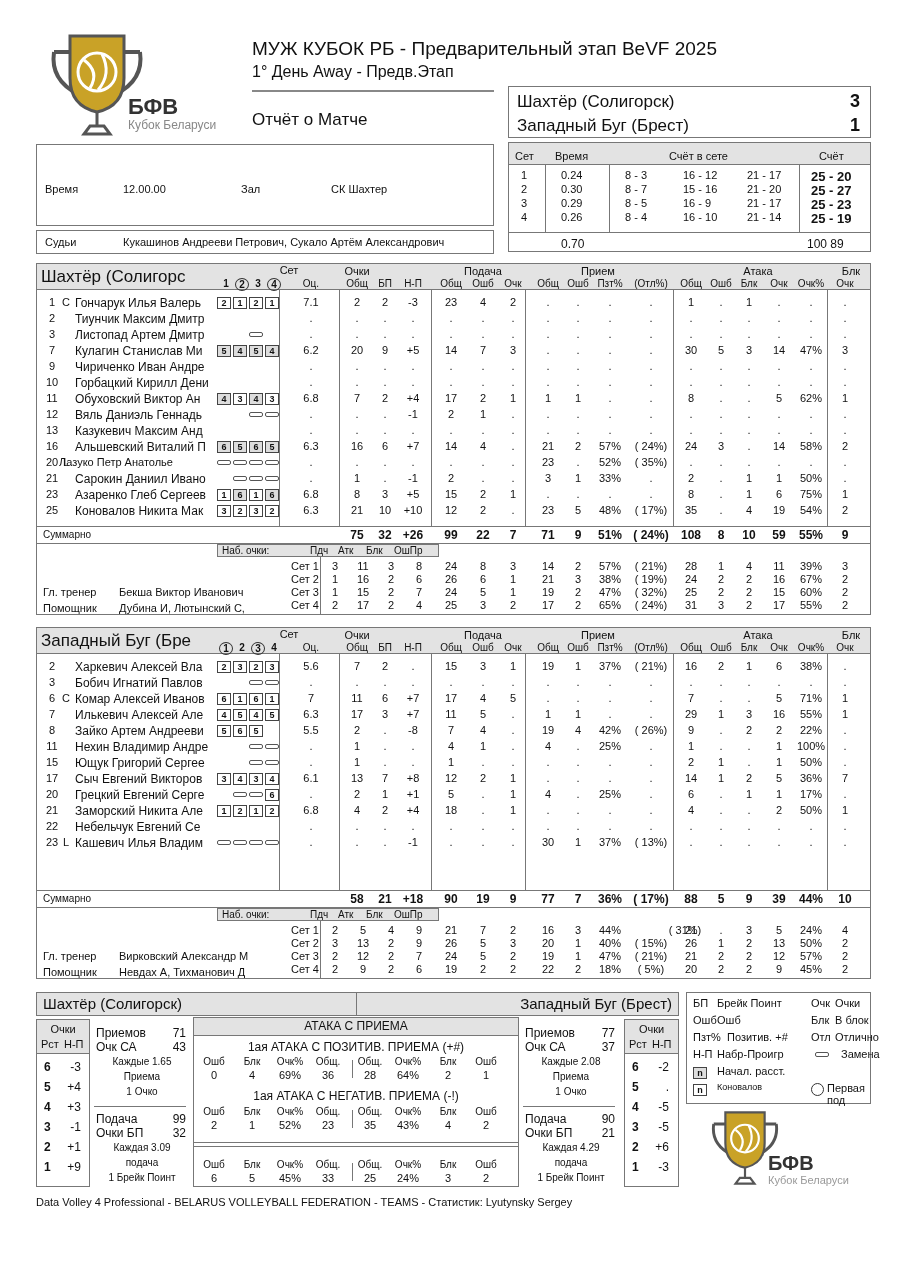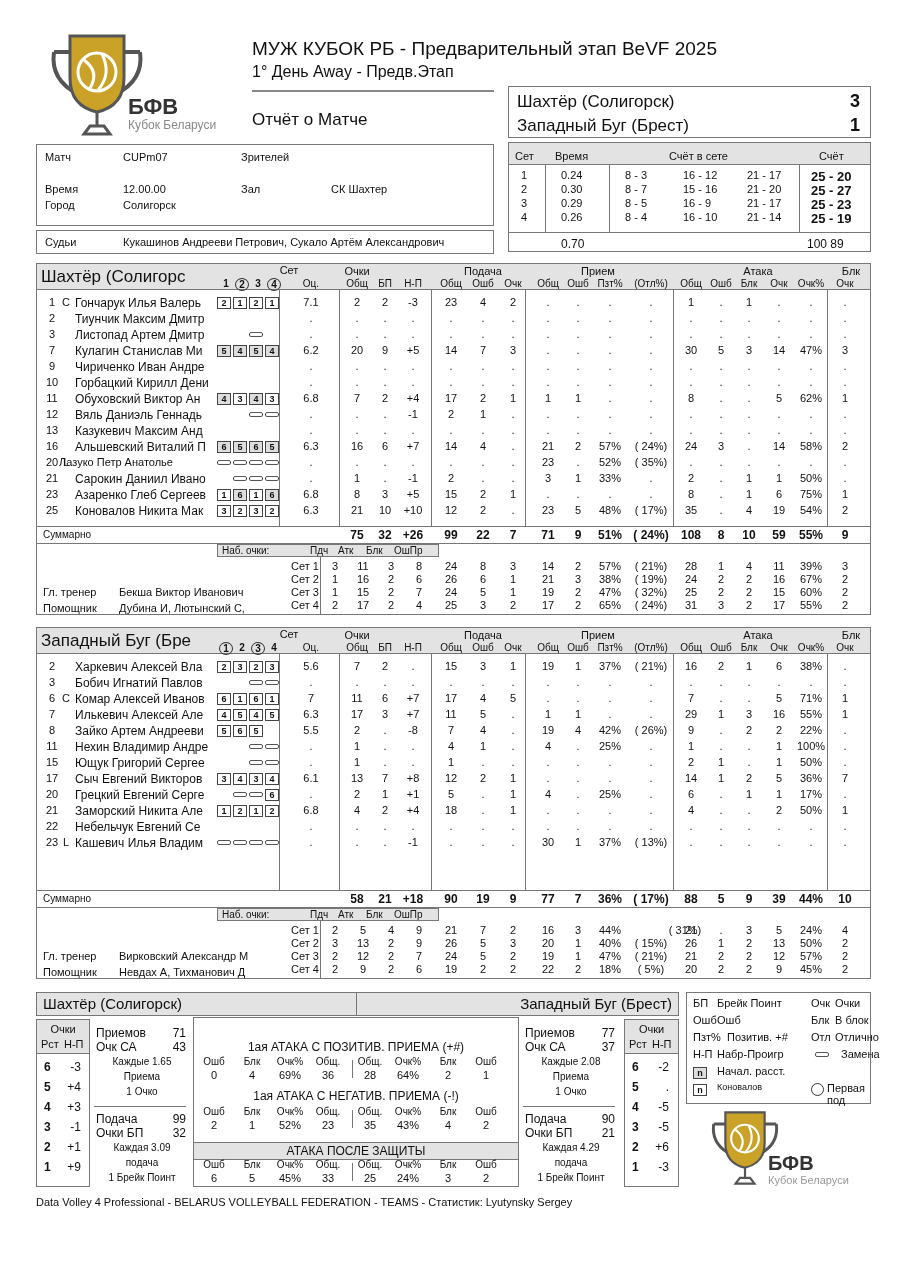--- a/index.html
+++ b/index.html
@@ -66,34 +66,25 @@
 <div class="abs" id="report">Отчёт о Матче</div>
 
 <div class="box" id="scorebox">
   <div class="team-line" style="top:5px">Шахтёр (Солигорск)</div>
   <div class="team-score" style="top:4px">3</div>
   <div class="team-line" style="top:29px">Западный Буг (Брест)</div>
   <div class="team-score" style="top:28px">1</div>
 </div>
 
 <div class="box" id="info">
-  <div class="info-row" style="top:6px">
-    <span style="left:0">Матч</span>
-    <span style="left:78px">CUPm07</span>
-    <span style="left:196px">Зрителей</span>
-  </div>
   <div class="info-row" style="top:38px">
     <span style="left:0">Время</span>
     <span style="left:78px">12.00.00</span>
     <span style="left:196px">Зал</span>
     <span style="left:286px">СК Шахтер</span>
-  </div>
-  <div class="info-row" style="top:54px">
-    <span style="left:0">Город</span>
-    <span style="left:78px">Солигорск</span>
   </div>
 </div>
 <div class="box" id="judges">
   <span class="abs" style="left:8px;top:5px">Судьи</span>
   <span class="abs" style="left:86px;top:5px">Кукашинов Андрееви Петрович, Сукало Артём Александрович</span>
 </div>
 
 <div class="box" id="sets">
   <div class="hd">
     <span style="left:6px">Сет</span>
@@ -1161,20 +1152,21 @@
     <span style="position:absolute;left:2px;top:88px;font-size:12px">Подача</span>
     <span class="r" style="position:absolute;right:4px;top:88px;font-size:12px">90</span>
     <span style="position:absolute;left:2px;top:102px;font-size:12px">Очки БП</span>
     <span class="r" style="position:absolute;right:4px;top:102px;font-size:12px">21</span>
     <div class="c" style="position:absolute;left:0;width:100%;top:118px;font-size:10px">Каждая 4.29</div>
     <div class="c" style="position:absolute;left:0;width:100%;top:133px;font-size:10px">подача</div>
     <div class="c" style="position:absolute;left:0;width:100%;top:148px;font-size:10px">1 Брейк Поинт</div>
   </div>
 
 <div class="box" style="left:193px;top:1017px;width:326px;height:130px">
+  <div class="abs gray c" style="left:0;top:0;width:100%;height:18px;border-bottom:1.5px solid #777;font-size:12px;line-height:17px">АТАКА С ПРИЕМА</div>
   <div class="abs c" style="left:0;top:22px;width:100%;font-size:12px">1ая АТАКА С ПОЗИТИВ. ПРИЕМА (+#)</div>
   <div class="abs" id="pos-grid" style="left:0;top:38px;width:100%;height:30px">
       <span class="c" style="position:absolute;left:2px;width:36px;top:0;font-size:10px">Ошб</span>
       <span class="c" style="position:absolute;left:40px;width:36px;top:0;font-size:10px">Блк</span>
       <span class="c" style="position:absolute;left:78px;width:36px;top:0;font-size:10px">Очк%</span>
       <span class="c" style="position:absolute;left:116px;width:36px;top:0;font-size:10px">Общ.</span>
       <span class="c" style="position:absolute;left:158px;width:36px;top:0;font-size:10px">Общ.</span>
       <span class="c" style="position:absolute;left:196px;width:36px;top:0;font-size:10px">Очк%</span>
       <span class="c" style="position:absolute;left:236px;width:36px;top:0;font-size:10px">Блк</span>
       <span class="c" style="position:absolute;left:274px;width:36px;top:0;font-size:10px">Ошб</span>
@@ -1203,21 +1195,20 @@
       <span class="c" style="position:absolute;left:78px;width:36px;top:13px;font-size:11px">52%</span>
       <span class="c" style="position:absolute;left:116px;width:36px;top:13px;font-size:11px">23</span>
       <span class="c" style="position:absolute;left:158px;width:36px;top:13px;font-size:11px">35</span>
       <span class="c" style="position:absolute;left:196px;width:36px;top:13px;font-size:11px">43%</span>
       <span class="c" style="position:absolute;left:236px;width:36px;top:13px;font-size:11px">4</span>
       <span class="c" style="position:absolute;left:274px;width:36px;top:13px;font-size:11px">2</span>
       <div class="vl" style="left:158px;top:4px;height:18px"></div>
     </div>
 </div>
 <div class="box" style="left:193px;top:1142px;width:326px;height:45px">
-  <div class="abs gray c" style="left:0;top:0;width:100%;height:17px;border-bottom:1.5px solid #777;font-size:12px;line-height:16px">АТАКА ПОСЛЕ ЗАЩИТЫ</div>
   <div class="abs" id="def-grid" style="left:0;top:16px;width:100%;height:30px">
       <span class="c" style="position:absolute;left:2px;width:36px;top:0;font-size:10px">Ошб</span>
       <span class="c" style="position:absolute;left:40px;width:36px;top:0;font-size:10px">Блк</span>
       <span class="c" style="position:absolute;left:78px;width:36px;top:0;font-size:10px">Очк%</span>
       <span class="c" style="position:absolute;left:116px;width:36px;top:0;font-size:10px">Общ.</span>
       <span class="c" style="position:absolute;left:158px;width:36px;top:0;font-size:10px">Общ.</span>
       <span class="c" style="position:absolute;left:196px;width:36px;top:0;font-size:10px">Очк%</span>
       <span class="c" style="position:absolute;left:236px;width:36px;top:0;font-size:10px">Блк</span>
       <span class="c" style="position:absolute;left:274px;width:36px;top:0;font-size:10px">Ошб</span>
       <span class="c" style="position:absolute;left:2px;width:36px;top:13px;font-size:11px">6</span>

